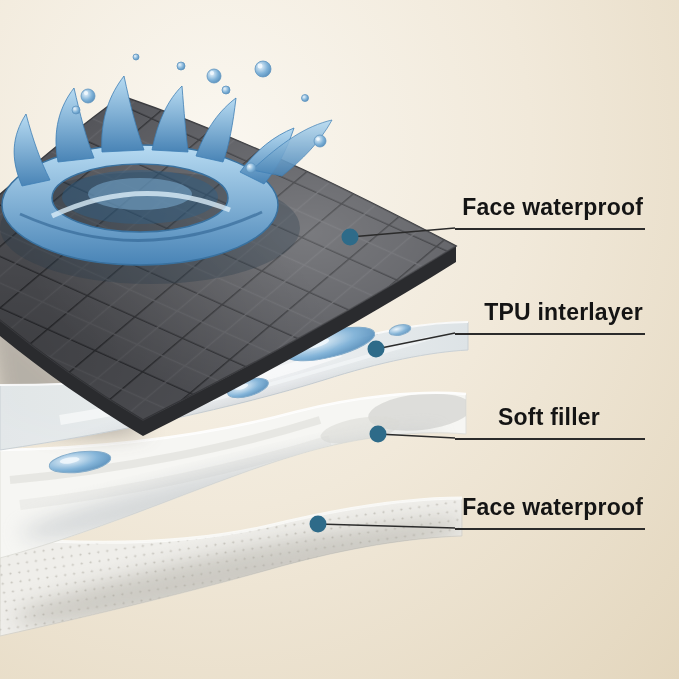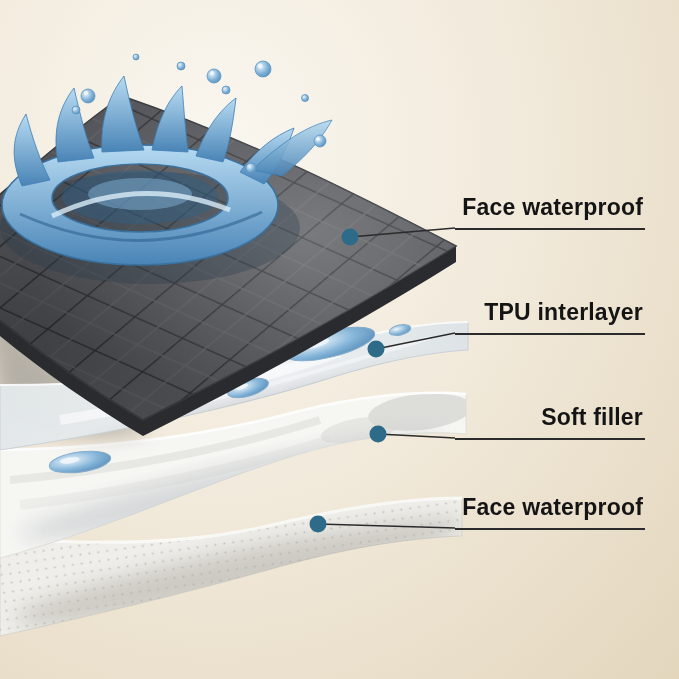--- a/index.html
+++ b/index.html
@@ -21,21 +21,21 @@
     padding:0 2px 8px 0;
     font-size:23px;
     line-height:25px;
     font-weight:600;
     color:#141414;
     letter-spacing:0.2px;
     white-space:nowrap;
   }
   .anno--face{top:195px;}
   .anno--tpu{top:300px;}
-  .anno--soft{top:405px;}
+  .anno--soft{top:405px;text-align:center;}
   .anno--back{top:495px;}
 </style>
 </head>
 <body>
 
 <div class="stage">
 
   <svg class="scene" viewBox="0 0 679 679" aria-hidden="true">
     <defs>
       <filter id="b12" x="-40%" y="-40%" width="180%" height="180%">

